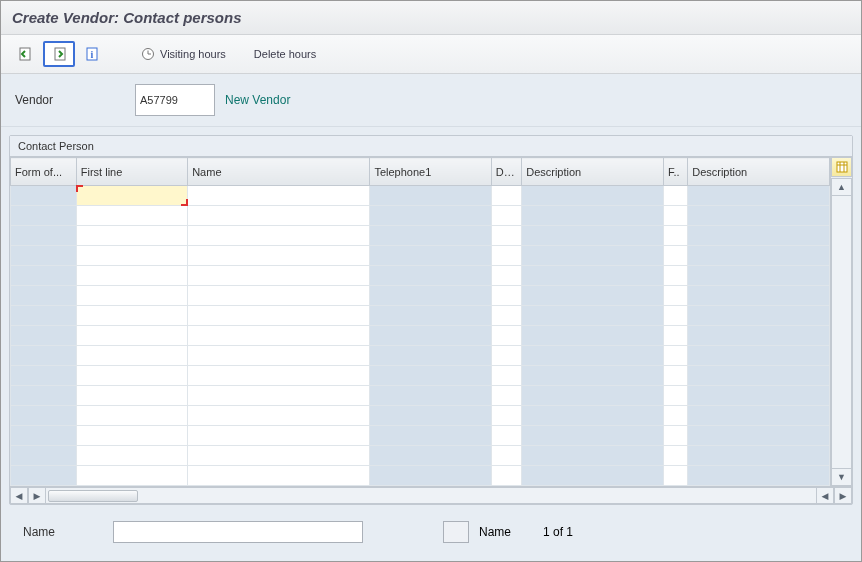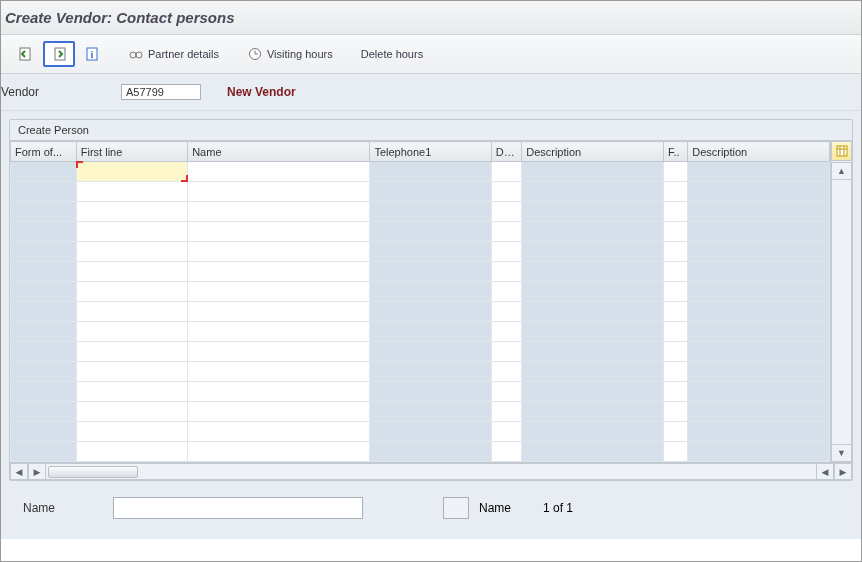--- a/index.html
+++ b/index.html
@@ -7,21 +7,21 @@
     font-family: Arial, sans-serif;
     font-size: 12px;
     background: #fff;
     width: 862px;
     height: 562px;
     overflow: hidden;
     border: 1px solid #999;
   }
   .title-bar {
     background: linear-gradient(#f5f6f7, #e8eaec);
-    padding: 8px 4px;
+    padding: 8px 11px;
     border-bottom: 1px solid #d0d3d6;
   }
   .title-bar h1 {
     font-size: 15px;
     font-style: italic;
     font-weight: bold;
     color: #4a4a5a;
   }
   .toolbar {
     background: linear-gradient(#f8f9fa, #eef0f2);
@@ -40,37 +40,37 @@
     border-radius: 2px;
     color: #3a3a4a;
     cursor: pointer;
     font-size: 11px;
   }
   .tb-btn.selected { border: 2px solid #3b6fd6; background: #fff; }
   .tb-sep { width: 10px; }
   .icon-box { width: 16px; height: 16px; display:inline-flex; align-items:center; justify-content:center; }
   .vendor-row {
     background: #e7edf3;
-    padding: 10px 0;
+    padding: 10px 14px;
     display: flex;
     align-items: center;
     gap: 10px;
     border-bottom: 1px solid #d6dde4;
   }
   .vendor-row .label { color: #333; width: 110px; }
   .vendor-input {
     width: 80px;
-    height: 16px;
+    height: 32px;
     padding: 2px 4px;
     border: 1px solid #aab0b8;
     background: #fff;
     font-size: 11px;
     color: #333;
   }
-  .vendor-desc { color: #7f1d1d; margin-left: 16px; font-weight: bold; }
+  .vendor-desc { color: #0f766e; margin-left: 0; }
   .panel-wrap { padding: 8px 8px 4px 8px; background: #e7edf3; }
   .panel {
     border: 1px solid #c2c9d1;
     background: #d5e0eb;
     border-radius: 2px;
   }
   .panel-title {
     padding: 4px 8px;
     font-size: 11px;
     color: #333;
@@ -93,21 +93,21 @@
     background: linear-gradient(#f3f5f7, #e3e7eb);
     border: 1px solid #c2c9d1;
     font-weight: normal;
     text-align: left;
     padding: 3px 4px;
     font-size: 11px;
     color: #333;
     white-space: nowrap;
     overflow: hidden;
     text-overflow: ellipsis;
-    height: 20px;
+    height: 28px;
   }
   .grid-table td {
     border: 1px solid #dfe5ea;
     height: 20px;
     background: #d5e0eb;
     padding: 0;
   }
   .grid-table td.editable { background: #fff; }
   .grid-table td.active-cell {
     background: #fff7cc;
@@ -195,30 +195,20 @@
   </span>
   <span class="tb-btn">
     <span class="icon-box">
       <svg width="14" height="14" viewBox="0 0 14 14">
           <rect x="2" y="1" width="10" height="12" fill="#fff" stroke="#3b6fd6"></rect>
           <text x="7" y="11" text-anchor="middle" font-size="10" font-family="serif" font-weight="bold" fill="#3b6fd6">i</text>
         </svg>
     </span>
   </span>
   <span class="tb-sep"></span>
-  <span class="tb-btn">
-    <span class="icon-box">
-      <svg width="14" height="14" viewBox="0 0 14 14">
-          <circle cx="4" cy="8" r="3" fill="none" stroke="#777"></circle>
-          <circle cx="10" cy="8" r="3" fill="none" stroke="#777"></circle>
-          <line x1="7" y1="8" x2="7" y2="8" stroke="#777"></line>
-        </svg>
-    </span>
-    <span>Partner details</span>
-  </span>
   <span class="tb-sep"></span>
   <span class="tb-btn">
     <span class="icon-box">
       <svg width="14" height="14" viewBox="0 0 14 14">
           <circle cx="7" cy="7" r="5.5" fill="#fff" stroke="#777"></circle>
           <line x1="7" y1="7" x2="7" y2="3.5" stroke="#777"></line>
           <line x1="7" y1="7" x2="10" y2="7" stroke="#777"></line>
         </svg>
     </span>
     <span>Visiting hours</span>
@@ -230,21 +220,21 @@
 </div>
 
 <div class="vendor-row">
   <span class="label">Vendor</span>
   <input class="vendor-input" value="A57799" style="">
   <span class="vendor-desc">New Vendor</span>
 </div>
 
 <div class="panel-wrap">
   <div class="panel">
-    <div class="panel-title">Create Person</div>
+    <div class="panel-title">Contact Person</div>
     <div class="grid-area">
       <div class="grid-scroll">
         <table class="grid-table">
           <colgroup>
             <col style="width:65px">
               <col style="width:110px">
               <col style="width:180px">
             <col style="width:120px">
               <col style="width:30px">
               <col style="width:140px">

